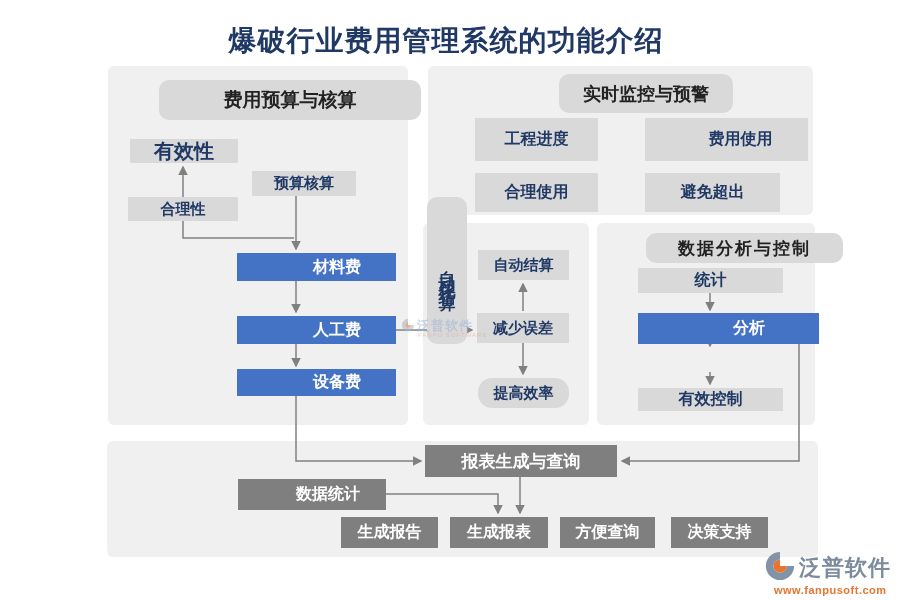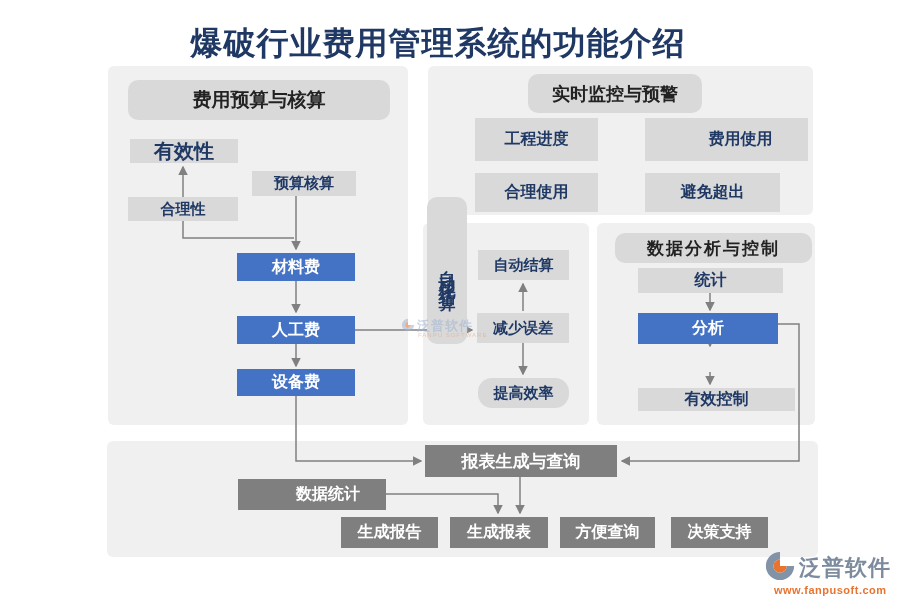--- a/index.html
+++ b/index.html
@@ -1,35 +1,35 @@
 <!DOCTYPE html>
 <html><head>
 <meta charset="utf-8">
 <style>
   html,body{margin:0;padding:0;background:#ffffff;}
   .stage{
     position:relative;width:900px;height:600px;overflow:hidden;background:#ffffff;
     font-family:"Liberation Sans","DejaVu Sans",sans-serif;
   }
   .title{
-    position:absolute;left:8px;top:22px;width:860px;text-align:center;
-    font-size:32px;font-weight:bold;color:#1F3864;letter-spacing:1px;
+    position:absolute;left:16px;top:22px;width:860px;text-align:center;
+    font-size:28px;font-weight:bold;color:#1F3864;letter-spacing:1px;
   }
   .panel{position:absolute;background:#F0F0F0;border-radius:6px;}
   .hdr{
     position:absolute;background:#D9D9D9;border-radius:10px;
     display:flex;align-items:center;justify-content:center;
-    font-weight:bold;color:#222222;
+    font-weight:bold;color:#222222;margin-left:31px;
   }
   .box{
     position:absolute;background:#D9D9D9;color:#1F3864;font-weight:bold;
     display:flex;align-items:center;justify-content:center;z-index:10;
     white-space:nowrap;
   }
-  .blue{background:#4472C4;color:#ffffff;}
+  .blue{background:#4472C4;color:#ffffff;padding-left:41px;}
   .dark{background:#7F7F7F;color:#ffffff;}
   .vbox{
     position:absolute;background:#D9D9D9;border-radius:10px;z-index:10;
     display:flex;align-items:center;justify-content:center;
     font-weight:bold;color:#1F3864;font-size:17px;
     writing-mode:vertical-rl;text-orientation:upright;letter-spacing:6px;
   }
   .wires{position:absolute;left:0;top:0;z-index:5;}
   .wm-center{
     position:absolute;left:401px;top:318px;z-index:60;opacity:.55;
@@ -96,21 +96,21 @@
   <div class="box" style="left:645px;top:173px;width:135px;height:39px;font-size:16px;">避免超出</div>
 
   <div class="vbox" style="left:427px;top:197px;width:40px;height:147px;">自动化结算</div>
   <div class="box" style="left:478px;top:250px;width:91px;height:30px;font-size:15px;">自动结算</div>
   <div class="box" style="left:477px;top:313px;width:92px;height:30px;font-size:15px;">减少误差</div>
   <div class="box" style="left:478px;top:378px;width:91px;height:30px;font-size:15px;border-radius:14px;">提高效率</div>
 
   <div class="hdr" style="left:615px;top:233px;width:197px;height:30px;font-size:17px;letter-spacing:2px;">数据分析与控制</div>
   <div class="box" style="left:638px;top:268px;width:145px;height:25px;font-size:16px;">统计</div>
   <div class="box blue" style="left:638px;top:313px;width:140px;height:31px;font-size:16px;">分析</div>
-  <div class="box" style="left:638px;top:388px;width:157px;height:23px;font-size:16px;">有效控制</div>
+  <div class="box" style="left:638px;top:388px;width:145px;height:23px;font-size:16px;">有效控制</div>
 
   <div class="box dark" style="left:425px;top:445px;width:192px;height:32px;font-size:17px;">报表生成与查询</div>
   <div class="box dark" style="left:238px;top:479px;width:116px;height:31px;font-size:16px;padding-left:32px;">数据统计</div>
   <div class="box dark" style="left:341px;top:517px;width:97px;height:31px;font-size:16px;">生成报告</div>
   <div class="box dark" style="left:450px;top:517px;width:98px;height:31px;font-size:16px;">生成报表</div>
   <div class="box dark" style="left:560px;top:517px;width:95px;height:31px;font-size:16px;">方便查询</div>
   <div class="box dark" style="left:671px;top:517px;width:97px;height:31px;font-size:16px;">决策支持</div>
 
   <div class="wm-center">
     <div class="wm-row">

